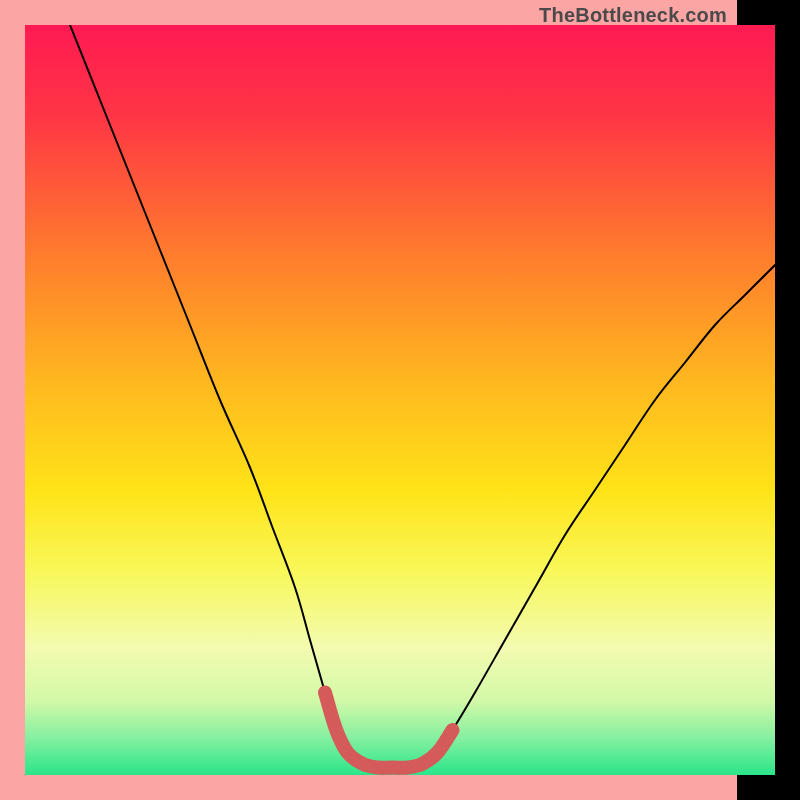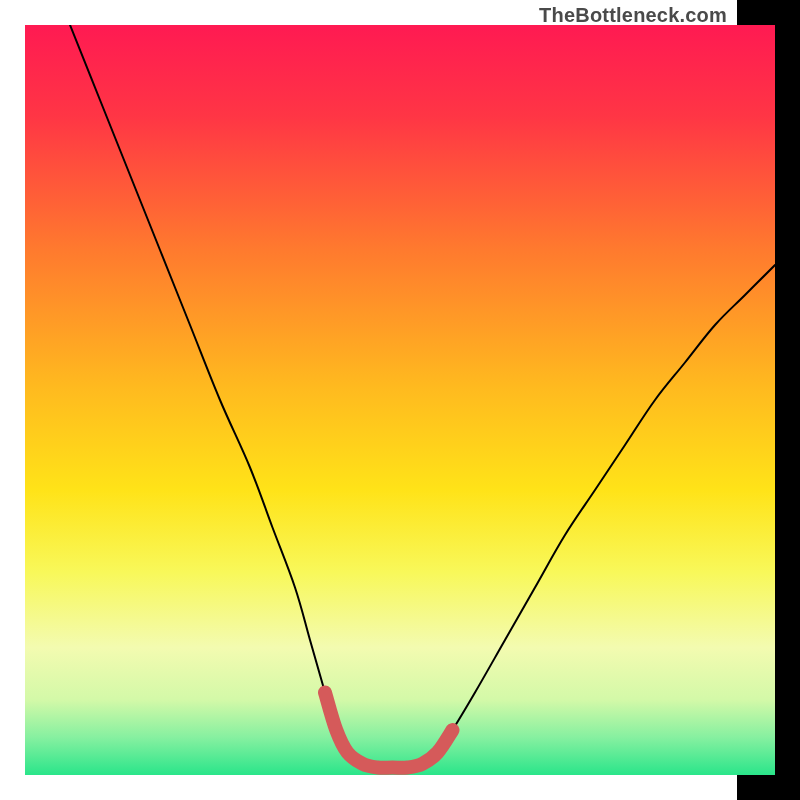--- a/index.html
+++ b/index.html
@@ -8,21 +8,21 @@
     width: 800px;
     height: 800px;
     background: #000;
     font-family: Arial, Helvetica, sans-serif;
     overflow: hidden;
   }
   .frame {
     position: relative;
     width: 737px;
     height: 800px;
-    background: #ffffff;
+    background: #fca5a5;
   }
   .plot {
     position: absolute;
     left: 25px;
     top: 25px;
     width: 750px;
     height: 750px;
   }
   .watermark {
     position: absolute;

